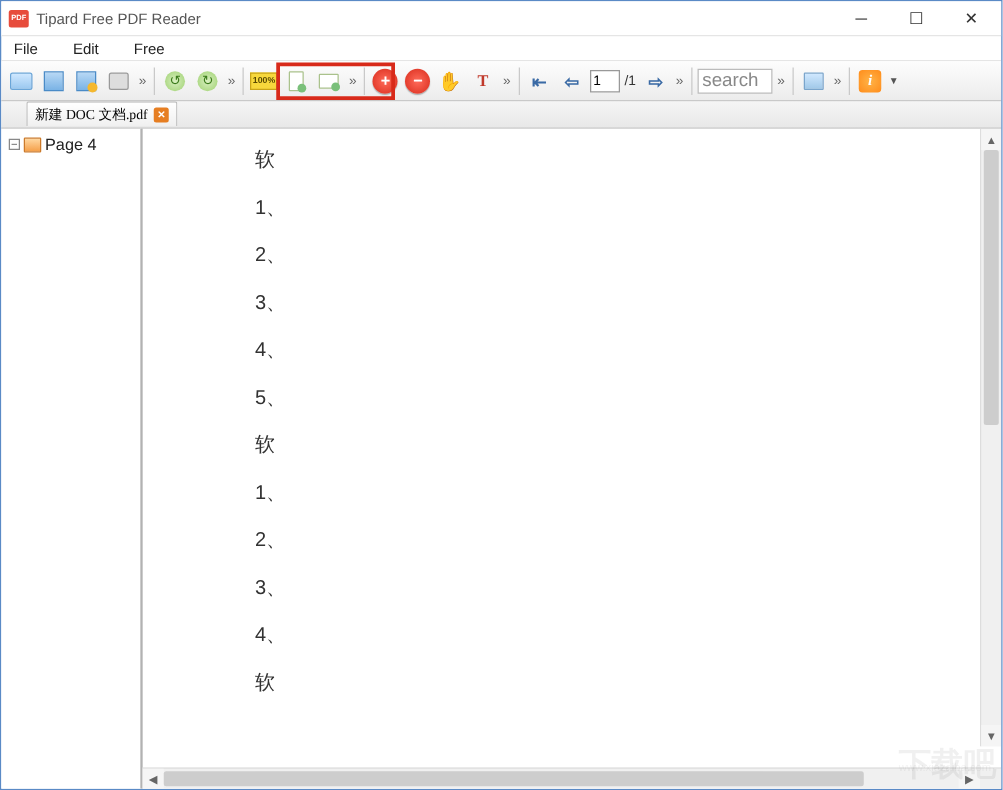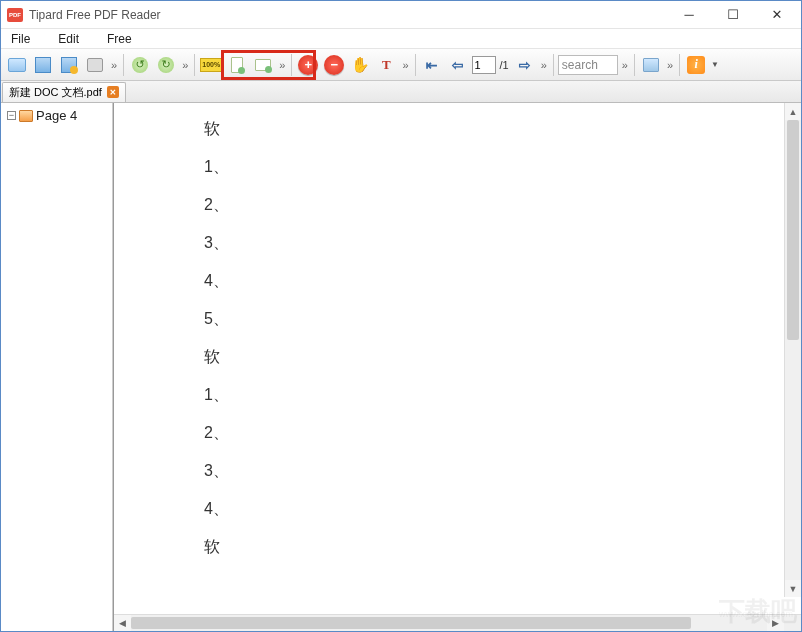--- a/index.html
+++ b/index.html
@@ -30,26 +30,26 @@
 .icon-fitw::after{content:"";position:absolute;right:-3px;bottom:-2px;width:7px;height:7px;background:#7ac07a;border-radius:50%;}
 .icon-fith { width:16px;height:12px;background:#fff;border:1px solid #aac28c;border-radius:1px;position:relative;}
 .icon-fith::after{content:"";position:absolute;right:-2px;bottom:-3px;width:7px;height:7px;background:#7ac07a;border-radius:50%;}
 .icon-plus { width:20px;height:20px;background:radial-gradient(#ff6b5a,#d82a1a);border-radius:50%;display:flex;align-items:center;justify-content:center;color:#fff;font-weight:bold;font-size:13px;box-shadow:0 1px 1px rgba(0,0,0,.3);}
 .icon-minus { width:20px;height:20px;background:radial-gradient(#ff6b5a,#d82a1a);border-radius:50%;display:flex;align-items:center;justify-content:center;color:#fff;font-weight:bold;font-size:13px;box-shadow:0 1px 1px rgba(0,0,0,.3);}
 .icon-hand { color:#d9a24a;font-size:15px; }
 .icon-text { color:#c0392b;font-weight:bold;font-size:13px;font-family:serif; }
 .icon-nav { width:18px;height:16px;display:flex;align-items:center;justify-content:center;color:#3a6aa5;font-size:14px;font-weight:bold; }
 .page-input { width:24px;height:18px;border:1px solid #999;font-size:11px;padding:0 2px;text-align:left;background:#fff; }
 .page-total { font-size:11px;color:#333;padding:0 2px; }
-.search-box { width:60px;height:20px;border:1px solid #bbb;font-size:12px;padding:0 3px;background:#fff;color:#888; }
+.search-box { width:60px;height:20px;border:1px solid #bbb;font-size:15px;padding:0 3px;background:#fff;color:#888; }
 .icon-img { width:16px;height:14px;background:linear-gradient(#d0e8ff,#a0c8e8);border:1px solid #7aa5cc;border-radius:1px; }
 .icon-about { width:18px;height:18px;background:radial-gradient(#ffb347,#ff8c1a);border-radius:3px;display:flex;align-items:center;justify-content:center;color:#fff;font-style:italic;font-weight:bold;font-size:12px;font-family:serif; }
 .dropdown-arr { font-size:8px;color:#555;margin-left:1px; }
 .highlight-box { position:absolute; left:220px; top:1px; width:95px; height:30px; border:3px solid #d82a1a; pointer-events:none; }
-.tabbar { height: 22px; background: linear-gradient(#f5f5f5,#e8e8e8); border-bottom: 1px solid #bbb; display: flex; align-items: center; padding-left: 1px; }
+.tabbar { height: 22px; background: linear-gradient(#f5f5f5,#e8e8e8); border-bottom: 1px solid #bbb; display: flex; align-items: flex-start; padding-left: 20px; font-family: Liberation Serif, serif; }
 .tab { height: 20px; background: linear-gradient(#fff,#f0f0f0); border: 1px solid #bbb; border-bottom: none; padding: 0 6px; display: flex; align-items: center; gap: 5px; font-size: 11px; border-radius: 2px 2px 0 0; }
 .tab .close { width:12px;height:12px;background:#e67e22;border-radius:2px;display:flex;align-items:center;justify-content:center;color:#fff;font-size:8px;font-weight:bold; }
 .workspace { display: flex; height: calc(100% - 102px); }
 .sidebar { width: 112px; background: #fff; border-right: 1px solid #ccc; padding: 4px; }
 .tree-item { display: flex; align-items: center; gap: 3px; font-size: 13px; color: #222; padding: 1px 2px; white-space: nowrap; }
 .tree-toggle { width:9px;height:9px;border:1px solid #888;display:flex;align-items:center;justify-content:center;font-size:9px;line-height:1;color:#555; }
 .tree-icon { width:14px;height:12px;background:linear-gradient(#ffd7a0,#f5a04a);border:1px solid #cc7a2a;border-radius:1px; }
 .doc-area { flex:1; position: relative; background: #fff; border-left: 1px solid #999; overflow: hidden; display: flex; flex-direction: column; }
 .doc-scroll { flex:1; overflow: hidden; position:relative; }
 .doc-content { padding: 18px 0 0 90px; font-size: 16px; color: #333; line-height: 1; font-family: "SimSun","Microsoft YaHei",sans-serif; }

